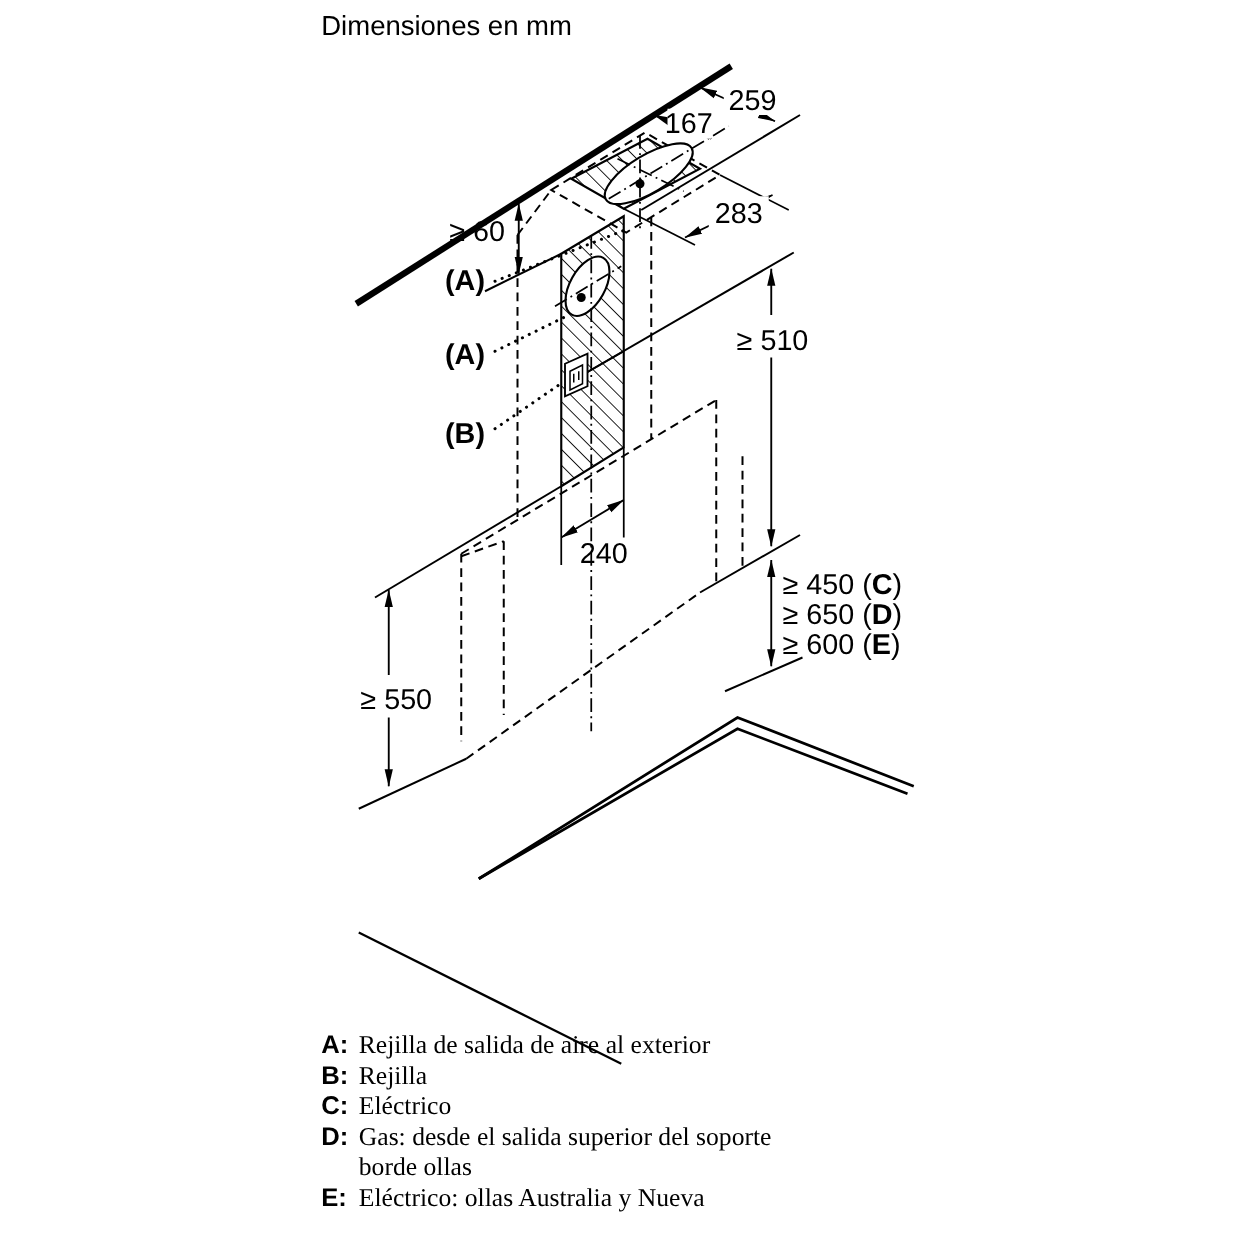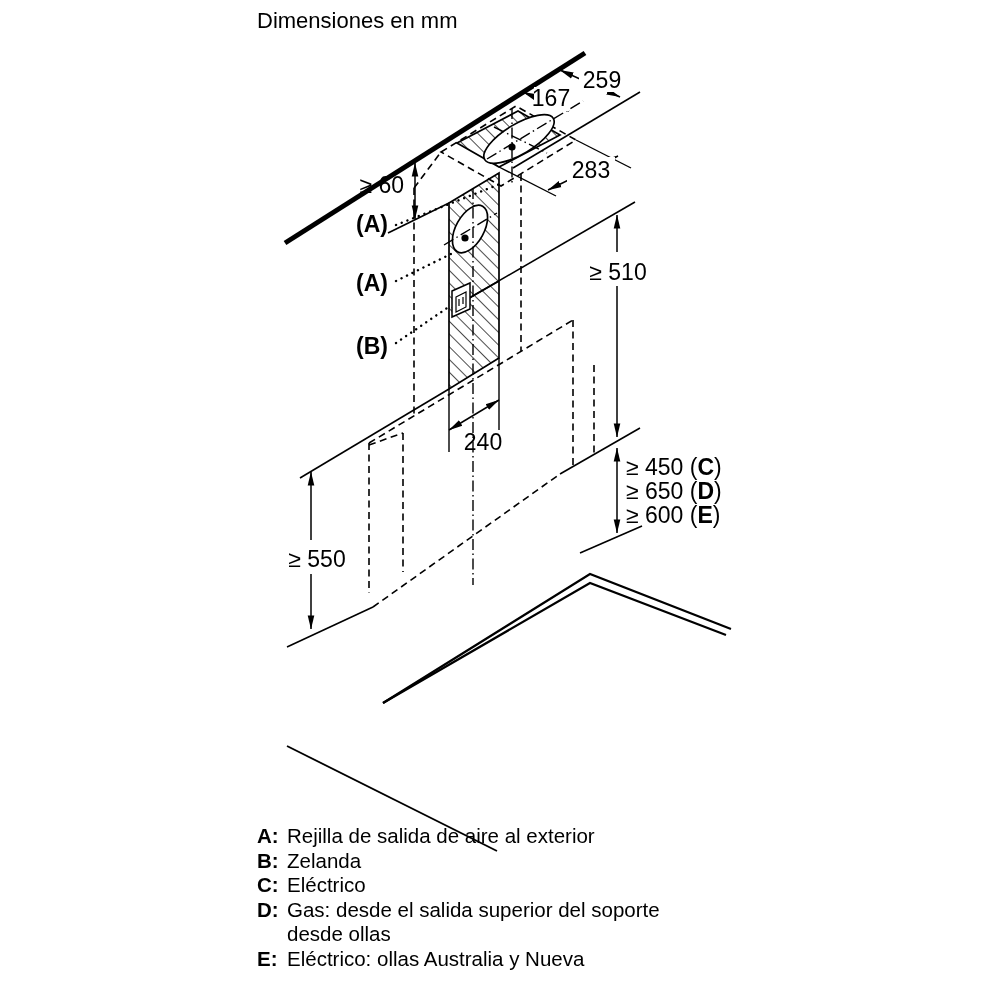--- a/index.html
+++ b/index.html
@@ -6,21 +6,21 @@
   body{width:1000px;height:1000px;background:#ffffff;position:relative;
        font-family:"Liberation Sans",sans-serif;color:#000;}
   .stage{position:absolute;left:0;top:0;width:1000px;height:840px;}
   .title{position:absolute;left:257px;top:8px;font-size:22px;color:#000;}
   svg{position:absolute;left:0;top:0;}
   svg text{font-family:"Liberation Sans",sans-serif;font-size:23px;fill:#000;}
   .bold{font-weight:bold;}
   .legend{position:absolute;left:257px;top:824px;font-size:20.5px;line-height:24.6px;}
   .legend-row{display:flex;}
   .legend-label{font-weight:bold;width:30px;flex:0 0 30px;}
-  .legend-text{white-space:nowrap;}
+  .legend-text{white-space:nowrap;font-family:Liberation Serif, serif;}
 </style>
 </head>
 <body>
 
 <div class="stage">
 
   <div class="title">Dimensiones en mm</div>
 
   <svg width="1000" height="1000" viewBox="0 0 1000 1000">
     <defs>
@@ -167,33 +167,33 @@
     </g>
   </svg>
 
   <div class="legend">
     <div class="legend-row">
       <span class="legend-label">A:</span>
       <span class="legend-text">Rejilla de salida de aire al exterior</span>
     </div>
     <div class="legend-row">
       <span class="legend-label">B:</span>
-      <span class="legend-text">Zelanda</span>
+      <span class="legend-text">Rejilla</span>
     </div>
     <div class="legend-row">
       <span class="legend-label">C:</span>
       <span class="legend-text">Eléctrico</span>
     </div>
     <div class="legend-row">
       <span class="legend-label">D:</span>
       <span class="legend-text">Gas: desde el salida superior del soporte</span>
     </div>
     <div class="legend-row">
       <span class="legend-label"></span>
-      <span class="legend-text">desde ollas</span>
+      <span class="legend-text">borde ollas</span>
     </div>
     <div class="legend-row">
       <span class="legend-label">E:</span>
       <span class="legend-text">Eléctrico: ollas Australia y Nueva</span>
     </div>
   </div>
 
 </div>
 
 </body></html>

